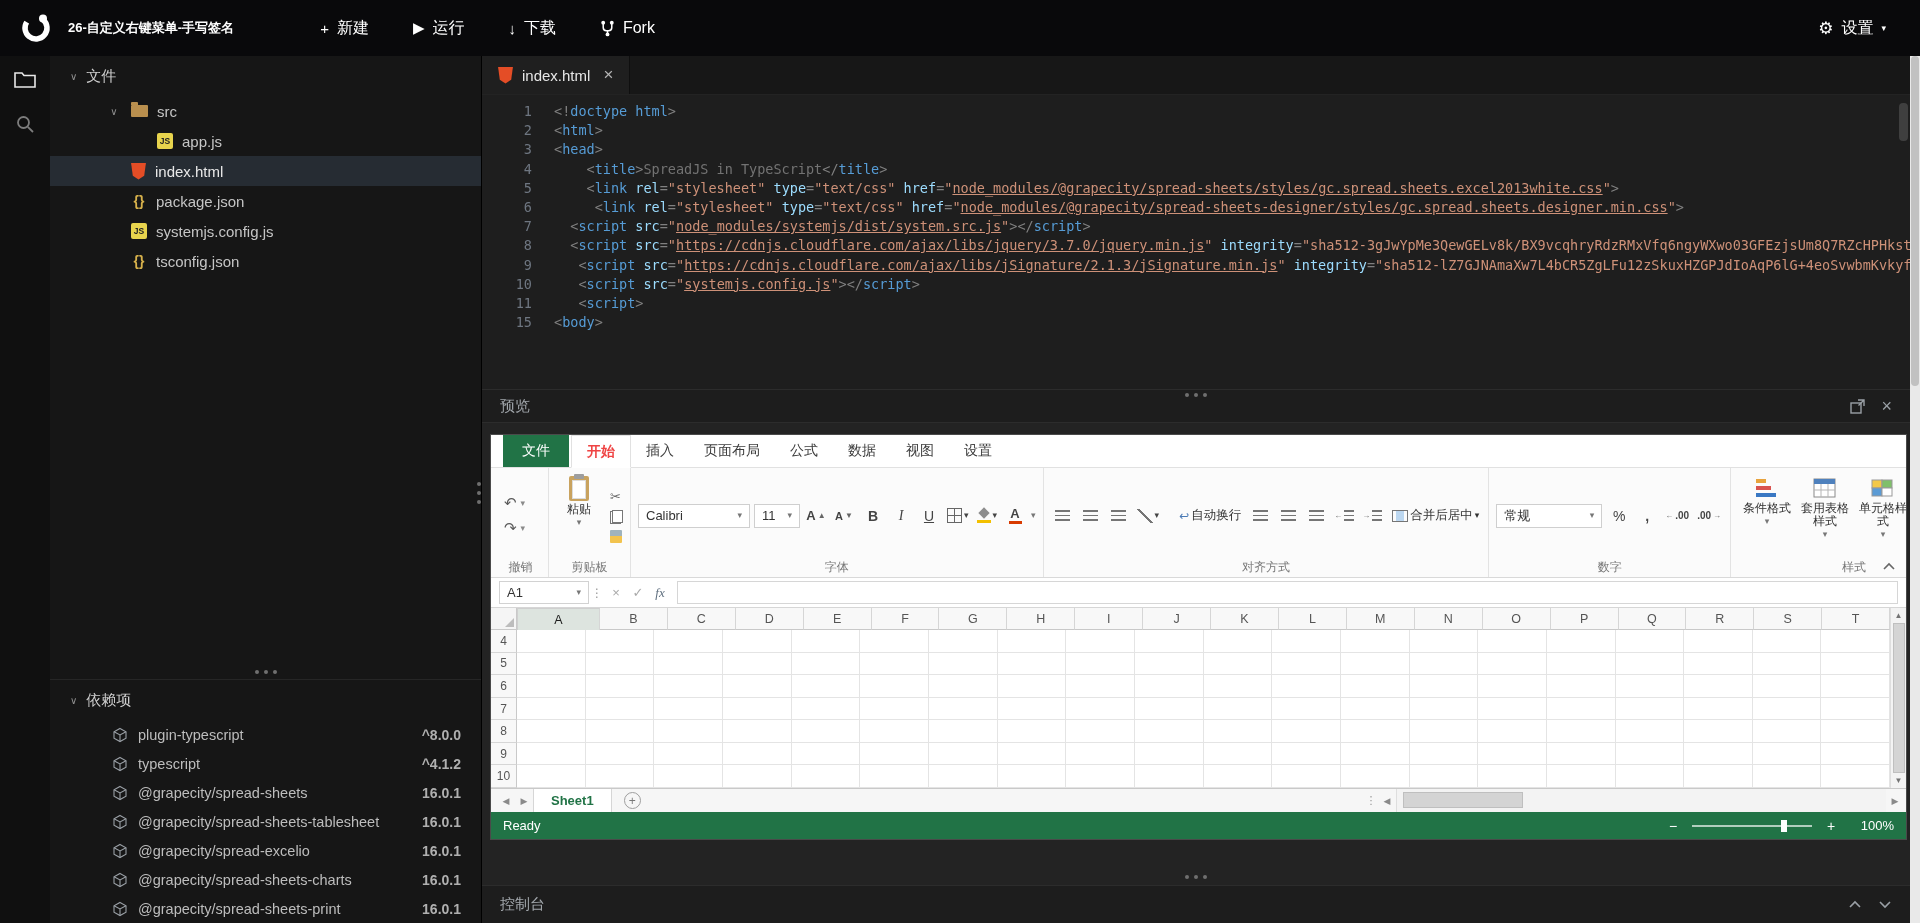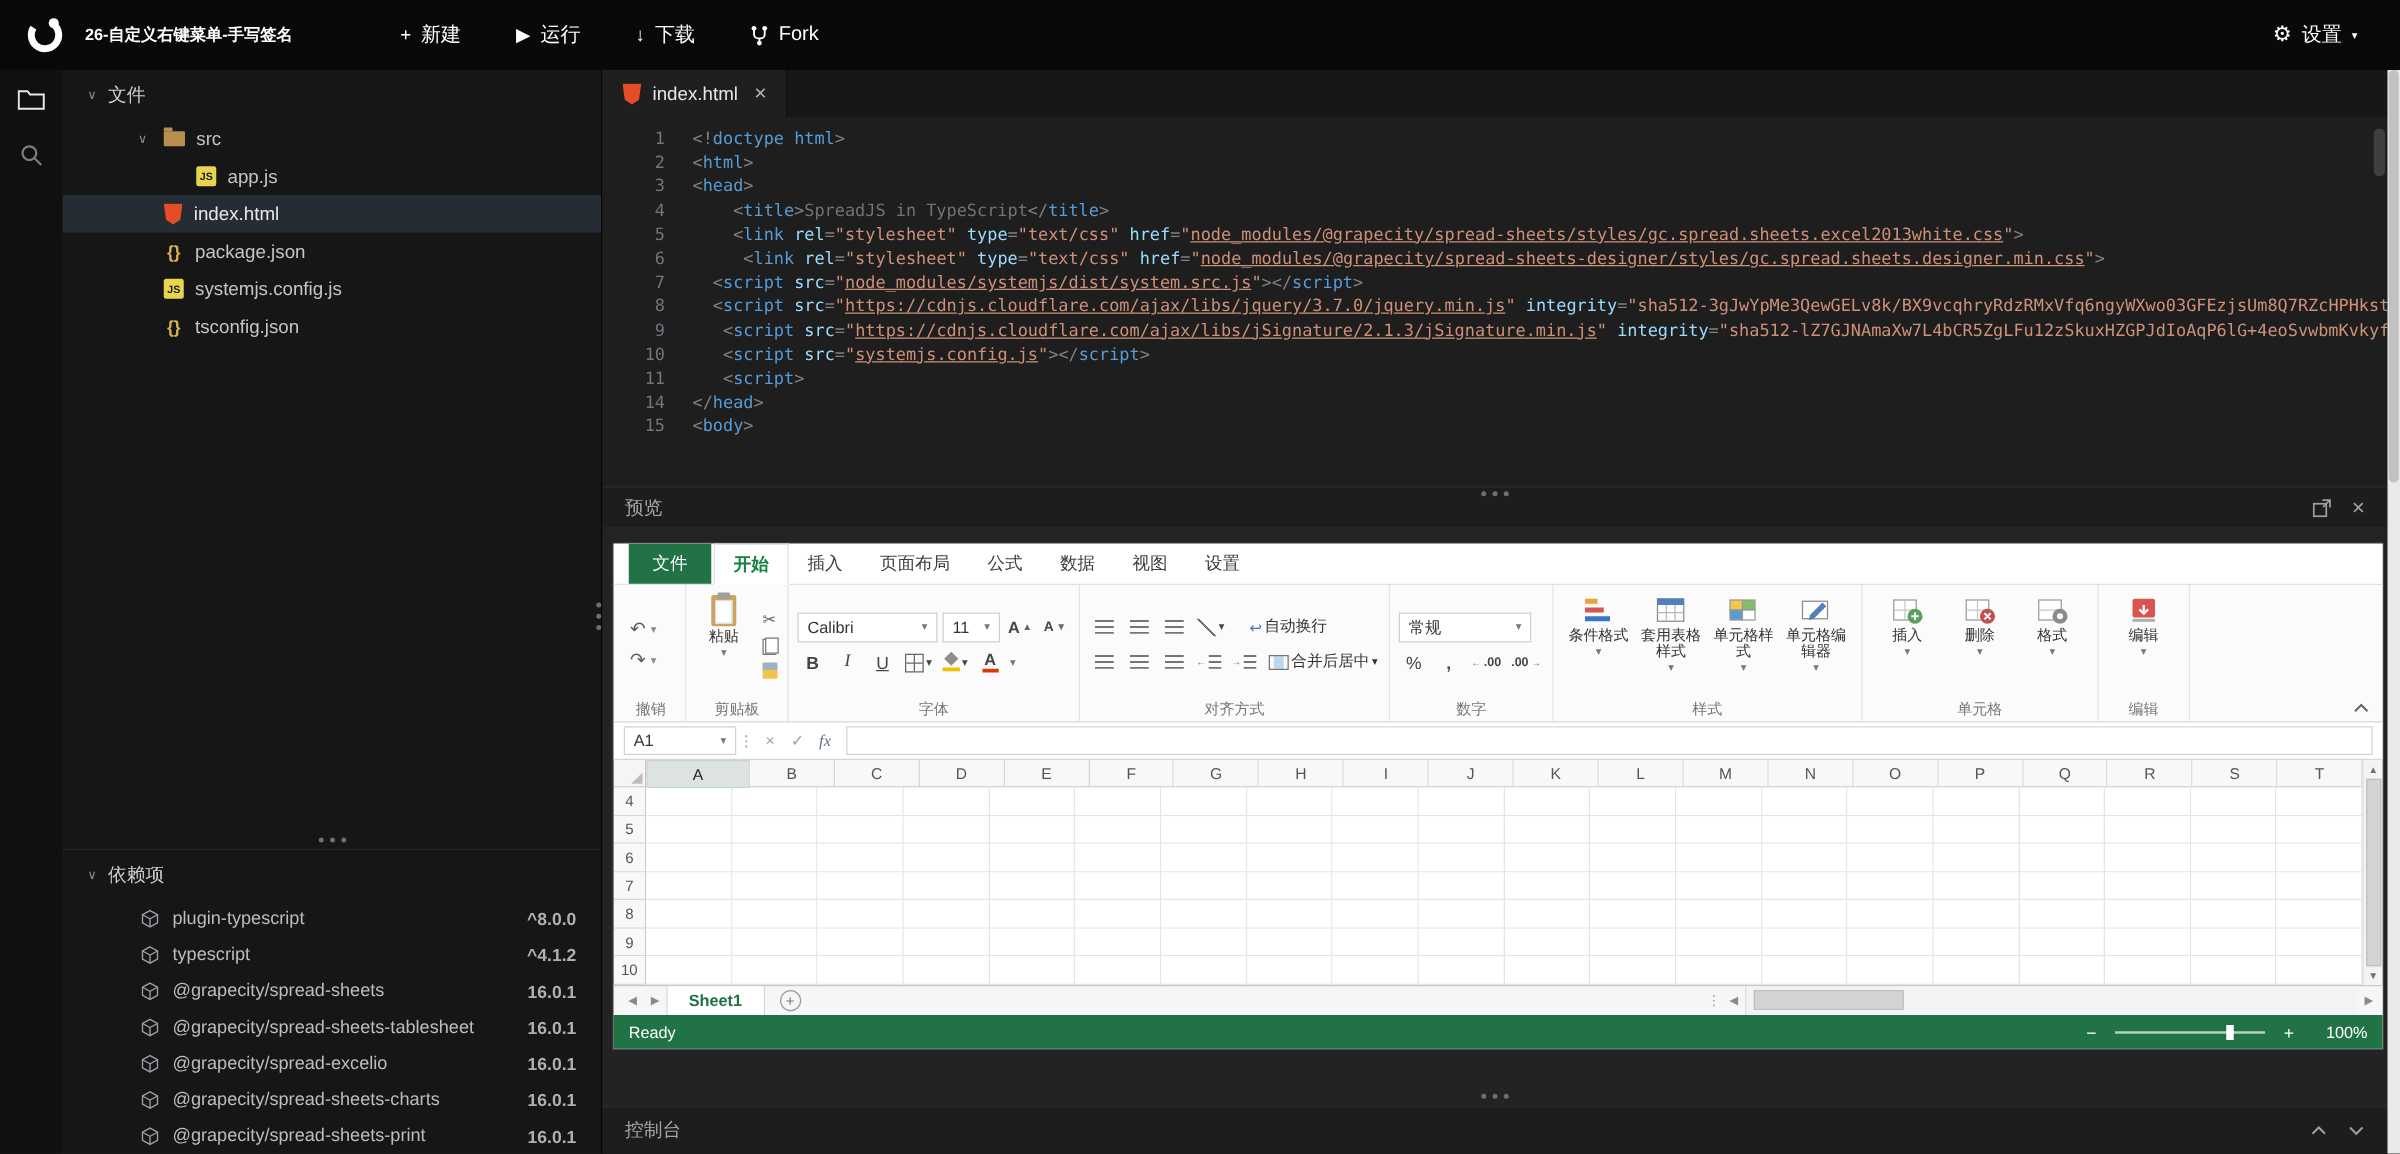--- a/index.html
+++ b/index.html
@@ -55,34 +55,34 @@
 .vgrip i{width:4px;height:4px;border-radius:50%;background:#6f6f6f;}
 .pbody{flex:1;background:#232323;position:relative;overflow:hidden;}
 
 .pagescroll{position:absolute;top:56px;right:0;width:10px;height:867px;background:#e9e9e9;}
 .pagescroll .pthumb{position:absolute;top:0;left:1px;width:8px;height:330px;background:#c1c1c1;border-radius:4px;}
 
 .sheet{position:absolute;left:9px;top:12px;width:1415px;height:404px;background:#fff;color:#333;display:flex;flex-direction:column;box-shadow:0 0 0 1px #4a4a4a;font-size:13px;}
 .ss-tabs{height:33px;flex:none;display:flex;align-items:stretch;background:#fff;border-bottom:1px solid #e1e1e1;font-size:14px;padding-left:12px;}
 .ss-tab{display:flex;align-items:center;padding:0 15px;color:#3c3c3c;cursor:pointer;white-space:nowrap;}
 .ss-tab.file{background:#217346;color:#fff;padding:0 19px;margin-right:2px;}
-.ss-tab.active{color:#15803d;font-weight:bold;border:1px solid #e1e1e1;border-bottom:1px solid #fff;margin-bottom:-1px;background:#fff;text-align:center;}
+.ss-tab.active{color:#ef4444;font-weight:bold;border:1px solid #e1e1e1;border-bottom:1px solid #fff;margin-bottom:-1px;background:#fff;text-align:center;}
 .ribbon{height:110px;flex:none;background:#fbfbfb;border-bottom:1px solid #d9d9d9;display:flex;align-items:stretch;padding-left:2px;position:relative;overflow:hidden;}
 .rgroup{display:flex;flex-direction:column;border-right:1px solid #e3e3e3;padding:4px 7px 0 7px;flex:none;}
 .rg-body{flex:1;display:flex;}
 .rg-label{height:18px;flex:none;font-size:12px;color:#777;text-align:center;line-height:16px;}
 .undo-btn{display:flex;align-items:center;gap:4px;color:#5a5a5a;font-size:15px;cursor:pointer;padding:1px 4px;}
 .undo-btn .caret{color:#8a8a8a;}
 .bigbtn{width:58px;display:flex;flex-direction:column;align-items:center;padding-top:4px;gap:2px;font-size:12px;color:#333;text-align:center;line-height:13px;cursor:pointer;flex:none;}
 .bigbtn .caret{color:#777;}
 .bicon{width:26px;height:24px;flex:none;}
 .smallcol{display:flex;flex-direction:column;justify-content:center;gap:6px;margin-left:8px;}
 .sbtn{min-width:24px;height:23px;display:flex;align-items:center;justify-content:center;font-size:14px;color:#444;cursor:pointer;gap:2px;padding:0 2px;}
 .sbtn.stack{flex-direction:column;gap:1px;justify-content:center;}
-.rg-rows{display:flex;flex-direction:column;justify-content:center;gap:5px;}
+.rg-rows{display:flex;justify-content:center;gap:5px;}
 .rrow{display:flex;align-items:center;gap:4px;}
 .sel{height:24px;border:1px solid #cfcfcf;background:#fff;display:flex;align-items:center;padding:0 7px;font-size:13px;color:#333;gap:6px;cursor:pointer;}
 .sel .caret{margin-left:auto;color:#777;}
 .w110{width:112px}.w46{width:46px}.w104{width:106px}
 .bB{font-weight:bold}.bI{font-style:italic;font-family:"Liberation Serif",serif}.bU{text-decoration:underline}
 .aletter{font-size:13px;font-weight:bold;line-height:12px;}
 .cbar{display:block;width:13px;height:3px;}
 .red{background:#d83b01}
 .i-borders{width:15px;height:15px;border:1px solid #666;background-image:linear-gradient(#666,#666),linear-gradient(#666,#666);background-size:100% 1px,1px 100%;background-position:center,center;background-repeat:no-repeat;}
 .i-bars{display:inline-block;width:15px;height:11px;background:repeating-linear-gradient(to bottom,#757575 0 1.6px,transparent 1.6px 4.6px);}
@@ -313,21 +313,20 @@
         <div class="cl"><span class="ln">2</span><span class="ct"><span class="tk-p">&lt;</span><span class="tk-t">html</span><span class="tk-p">&gt;</span></span></div>
         <div class="cl"><span class="ln">3</span><span class="ct"><span class="tk-p">&lt;</span><span class="tk-t">head</span><span class="tk-p">&gt;</span></span></div>
         <div class="cl"><span class="ln">4</span><span class="ct"><span class="tk-x">    </span><span class="tk-p">&lt;</span><span class="tk-t">title</span><span class="tk-p">&gt;</span><span class="tk-x">SpreadJS in TypeScript</span><span class="tk-p">&lt;/</span><span class="tk-t">title</span><span class="tk-p">&gt;</span></span></div>
         <div class="cl"><span class="ln">5</span><span class="ct"><span class="tk-x">    </span><span class="tk-p">&lt;</span><span class="tk-t">link</span><span class="tk-x"> </span><span class="tk-a">rel</span><span class="tk-p">=</span><span class="tk-s">"stylesheet"</span><span class="tk-x"> </span><span class="tk-a">type</span><span class="tk-p">=</span><span class="tk-s">"text/css"</span><span class="tk-x"> </span><span class="tk-a">href</span><span class="tk-p">=</span><span class="tk-s">"</span><span class="tk-u">node_modules/@grapecity/spread-sheets/styles/gc.spread.sheets.excel2013white.css</span><span class="tk-s">"</span><span class="tk-p">&gt;</span></span></div>
         <div class="cl"><span class="ln">6</span><span class="ct"><span class="tk-x">     </span><span class="tk-p">&lt;</span><span class="tk-t">link</span><span class="tk-x"> </span><span class="tk-a">rel</span><span class="tk-p">=</span><span class="tk-s">"stylesheet"</span><span class="tk-x"> </span><span class="tk-a">type</span><span class="tk-p">=</span><span class="tk-s">"text/css"</span><span class="tk-x"> </span><span class="tk-a">href</span><span class="tk-p">=</span><span class="tk-s">"</span><span class="tk-u">node_modules/@grapecity/spread-sheets-designer/styles/gc.spread.sheets.designer.min.css</span><span class="tk-s">"</span><span class="tk-p">&gt;</span></span></div>
         <div class="cl"><span class="ln">7</span><span class="ct"><span class="tk-x">  </span><span class="tk-p">&lt;</span><span class="tk-t">script</span><span class="tk-x"> </span><span class="tk-a">src</span><span class="tk-p">=</span><span class="tk-s">"</span><span class="tk-u">node_modules/systemjs/dist/system.src.js</span><span class="tk-s">"</span><span class="tk-p">&gt;&lt;/</span><span class="tk-t">script</span><span class="tk-p">&gt;</span></span></div>
         <div class="cl"><span class="ln">8</span><span class="ct"><span class="tk-x">  </span><span class="tk-p">&lt;</span><span class="tk-t">script</span><span class="tk-x"> </span><span class="tk-a">src</span><span class="tk-p">=</span><span class="tk-s">"</span><span class="tk-u">https://cdnjs.cloudflare.com/ajax/libs/jquery/3.7.0/jquery.min.js</span><span class="tk-s">"</span><span class="tk-x"> </span><span class="tk-a">integrity</span><span class="tk-p">=</span><span class="tk-s">"sha512-3gJwYpMe3QewGELv8k/BX9vcqhryRdzRMxVfq6ngyWXwo03GFEzjsUm8Q7RZcHPHksttq7/GFoxjCVDZWG3Ke</span></span></div>
         <div class="cl"><span class="ln">9</span><span class="ct"><span class="tk-x">   </span><span class="tk-p">&lt;</span><span class="tk-t">script</span><span class="tk-x"> </span><span class="tk-a">src</span><span class="tk-p">=</span><span class="tk-s">"</span><span class="tk-u">https://cdnjs.cloudflare.com/ajax/libs/jSignature/2.1.3/jSignature.min.js</span><span class="tk-s">"</span><span class="tk-x"> </span><span class="tk-a">integrity</span><span class="tk-p">=</span><span class="tk-s">"sha512-lZ7GJNAmaXw7L4bCR5ZgLFu12zSkuxHZGPJdIoAqP6lG+4eoSvwbmKvkyfauz8QyyzNG</span></span></div>
         <div class="cl"><span class="ln">10</span><span class="ct"><span class="tk-x">   </span><span class="tk-p">&lt;</span><span class="tk-t">script</span><span class="tk-x"> </span><span class="tk-a">src</span><span class="tk-p">=</span><span class="tk-s">"</span><span class="tk-u">systemjs.config.js</span><span class="tk-s">"</span><span class="tk-p">&gt;&lt;/</span><span class="tk-t">script</span><span class="tk-p">&gt;</span></span></div>
         <div class="cl"><span class="ln">11</span><span class="ct"><span class="tk-x">   </span><span class="tk-p">&lt;</span><span class="tk-t">script</span><span class="tk-p">&gt;</span></span></div>
-        <div class="cl"><span class="ln">14</span><span class="ct"><span class="tk-p">&lt;/</span><span class="tk-t">head</span><span class="tk-p">&gt;</span></span></div>
         <div class="cl"><span class="ln">15</span><span class="ct"><span class="tk-p">&lt;</span><span class="tk-t">body</span><span class="tk-p">&gt;</span></span></div>
       </div>
     <div class="code-thumb"></div>
   </div>
 
   <div class="phead">
     <div class="hgrip" style="top:3px">
         <i></i>
         <i></i>
         <i></i>

